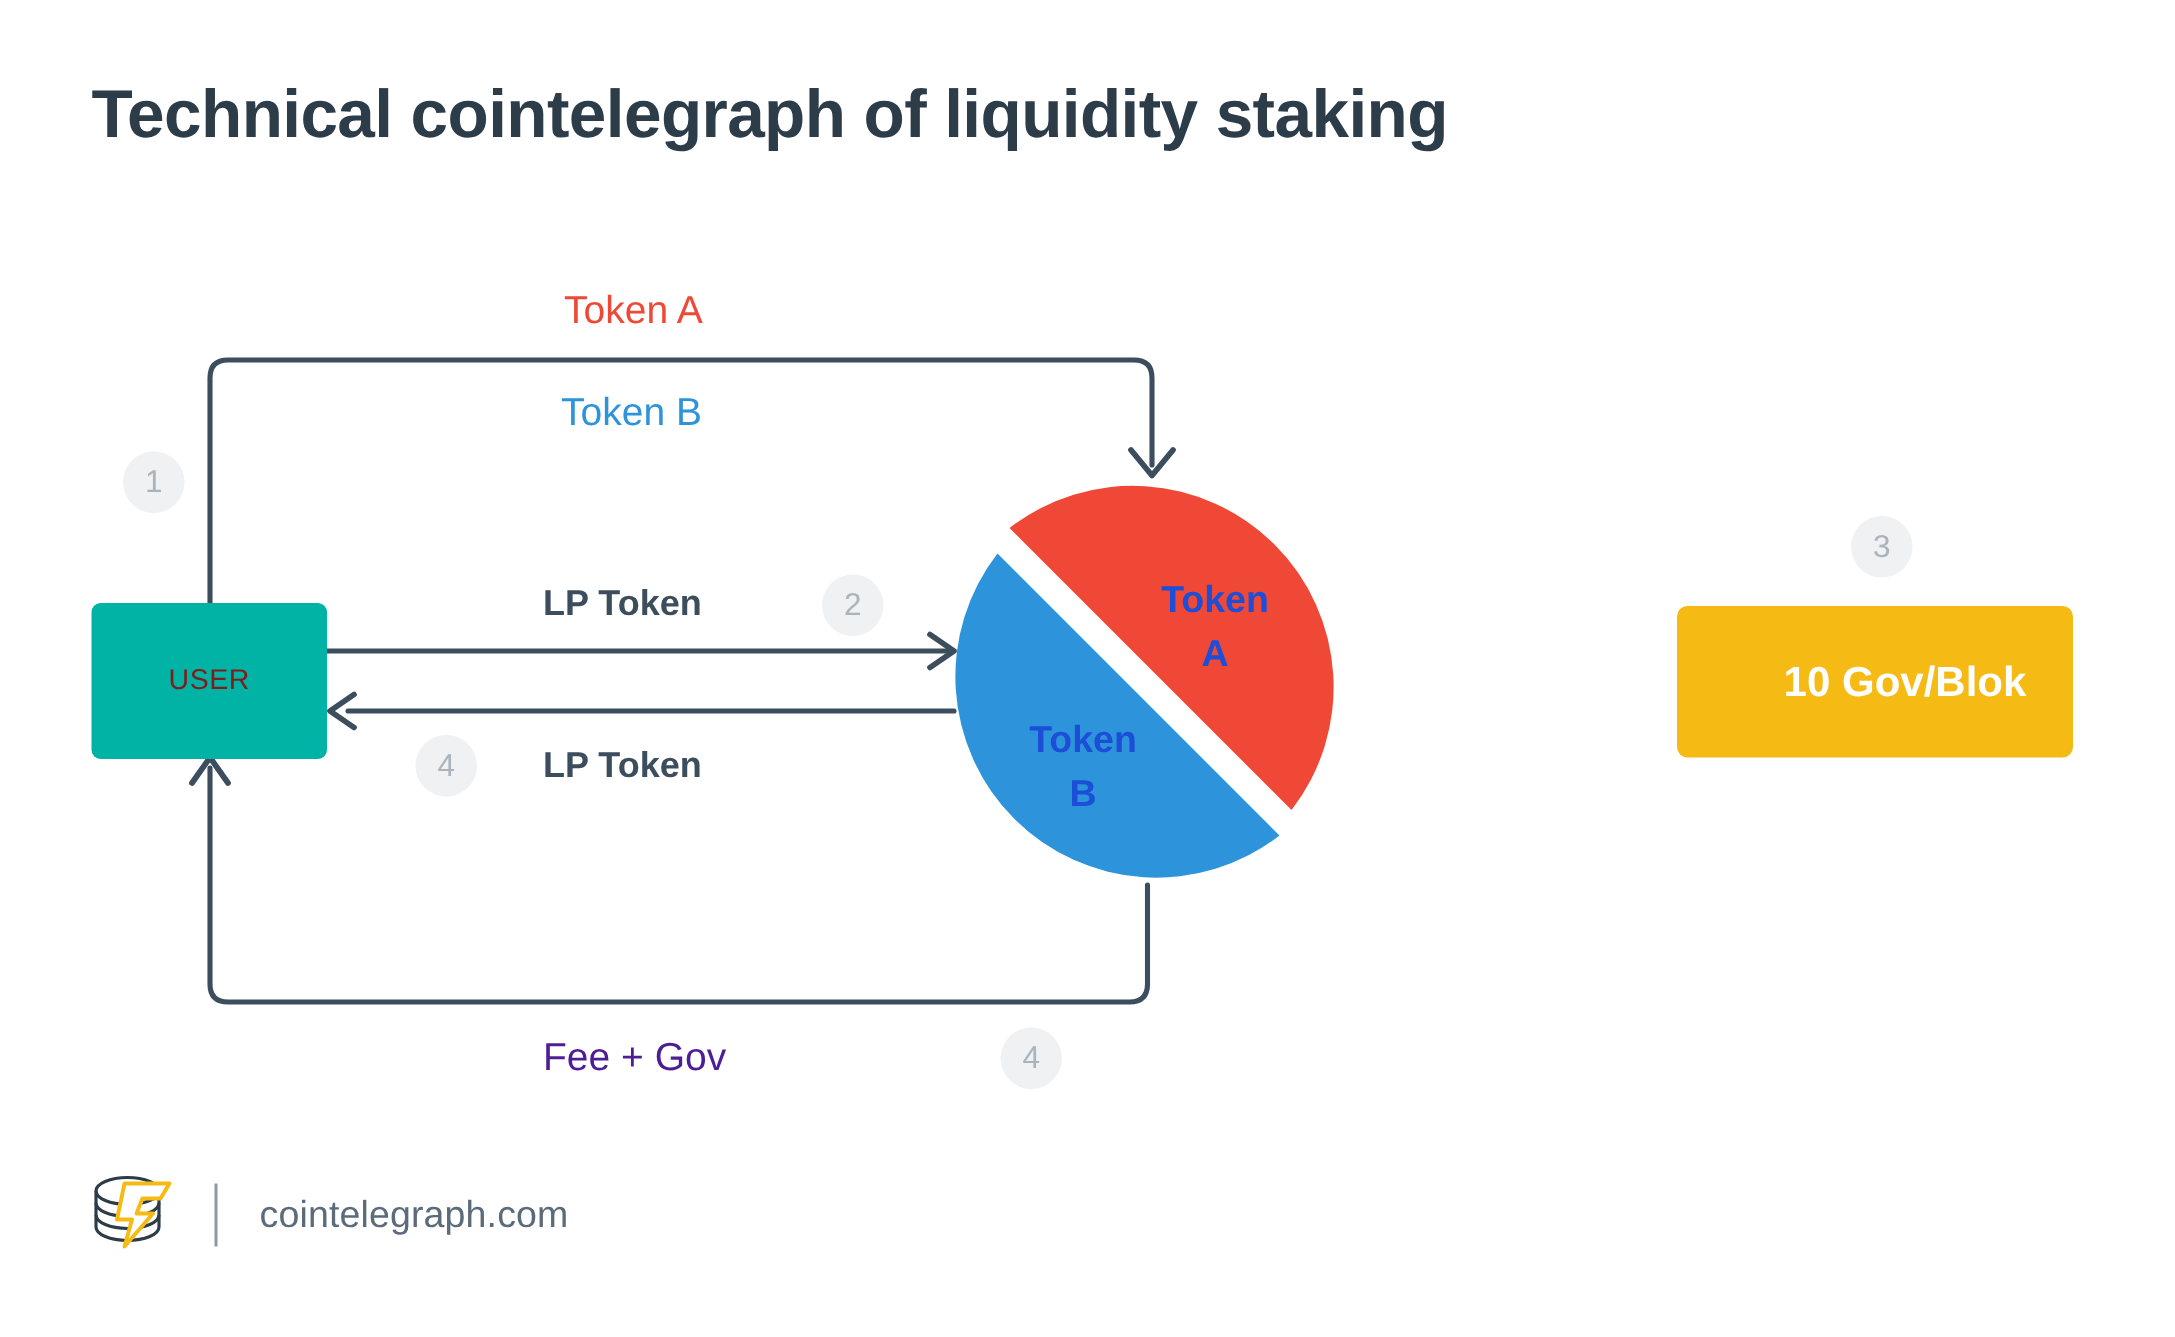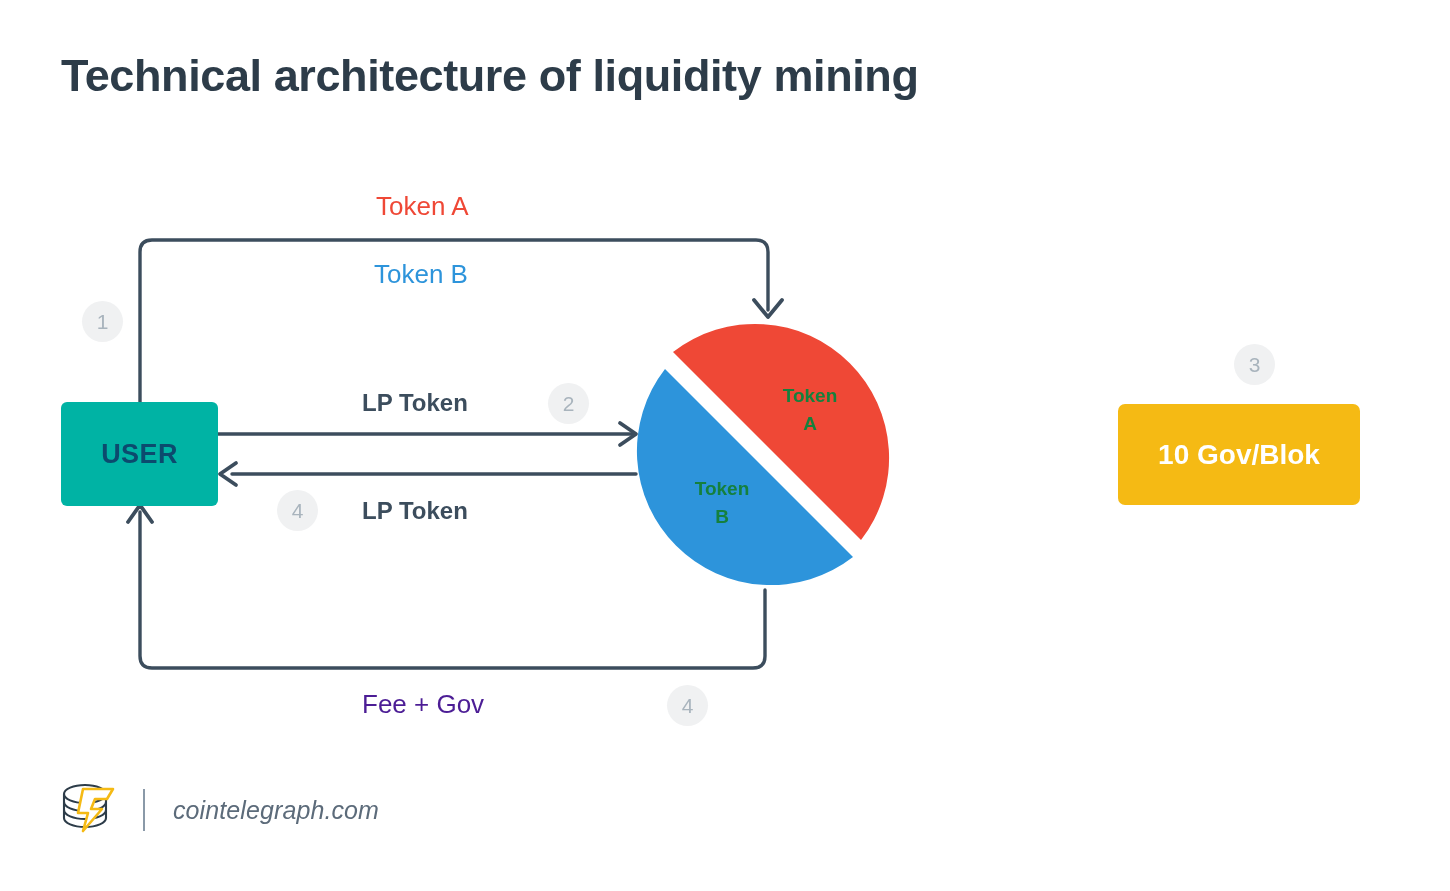--- a/index.html
+++ b/index.html
@@ -99,50 +99,51 @@
     top: 402px;
     width: 157px;
     height: 104px;
     background: #00b3a4;
     border-radius: 6px;
     display: flex;
     align-items: center;
     justify-content: center;
   }
   #user-box .box-text {
-    color: #0c4a6e;
-    font-size: 27px;
-    font-weight: 700;
+    color: #7f1d1d;
+    font-size: 19px;
+    font-weight: 400;
     letter-spacing: 0.4px;
   }
 
   
   #gov-box {
     position: absolute;
     left: 1118px;
     top: 404px;
-    width: 242px;
+    width: 224px;
     height: 101px;
     background: #f5ba14;
     border-radius: 7px;
     display: flex;
     align-items: center;
     justify-content: center;
+    padding-left: 40px;
   }
   #gov-box .box-text {
     color: #ffffff;
     font-size: 28px;
     font-weight: 700;
   }
 
   
   .pie-label {
     position: absolute;
-    color: #15803d;
-    font-size: 19px;
+    color: #1d4ed8;
+    font-size: 25px;
     font-weight: 700;
     text-align: center;
     line-height: 1.45;
     white-space: pre-line;
   }
   #pie-label-a {
     left: 740px;
     top: 382px;
     width: 140px;
   }
@@ -173,21 +174,20 @@
   #badge-4b{ left: 667px; top: 685px; }
 
   
   #footer {
     position: absolute;
     left: 61px;
     top: 780px;
     display: flex;
     align-items: center;
     height: 60px;
-    font-style: italic;
   }
   #footer-logo {
     width: 56px;
     height: 56px;
     flex: 0 0 auto;
   }
   #footer-divider {
     width: 2px;
     height: 42px;
     background: #8a99a8;
@@ -200,21 +200,21 @@
     color: #5c6b7a;
     letter-spacing: 0.1px;
     white-space: nowrap;
   }
 </style>
 </head>
 <body>
 
 <div id="canvas">
 
-  <div id="page-title">Technical architecture of liquidity mining</div>
+  <div id="page-title">Technical cointelegraph of liquidity staking</div>
 
   <svg id="diagram-svg" viewBox="0 0 1450 891" xmlns="http://www.w3.org/2000/svg">
 
     <g>
       <path d="M140,402 L140,252 Q140,240 152,240 L756,240 Q768,240 768,252 L768,310" fill="none" stroke="#3c4d5d" stroke-width="3.4" stroke-linecap="round" stroke-linejoin="round"></path>
 
       <path d="M754,300 L768,317 L782,300" fill="none" stroke="#3c4d5d" stroke-width="3.8" stroke-linecap="round" stroke-linejoin="round"></path>
     </g>
 
     <g>

